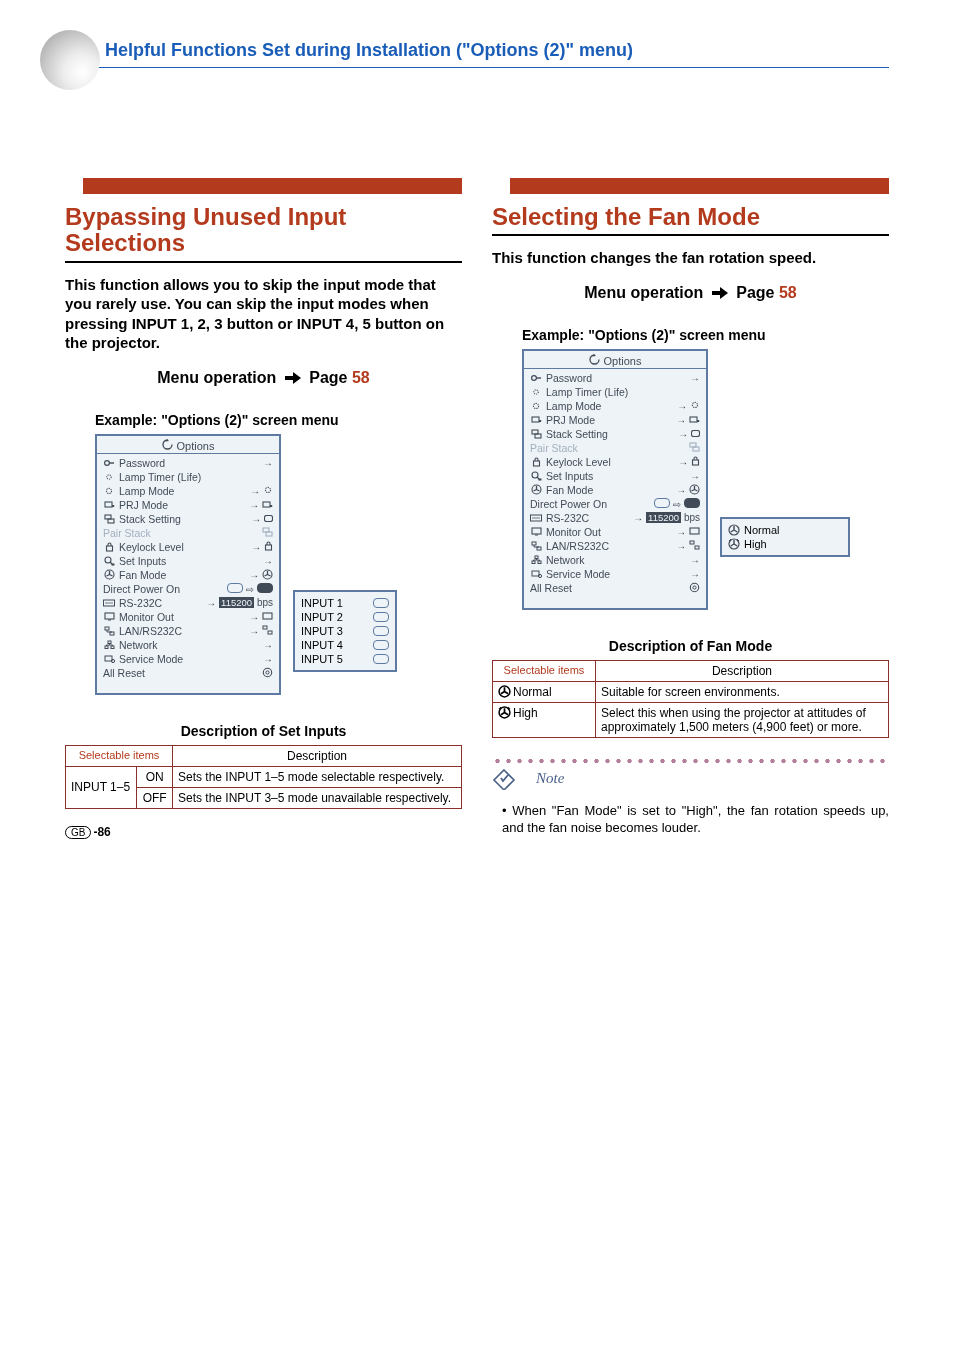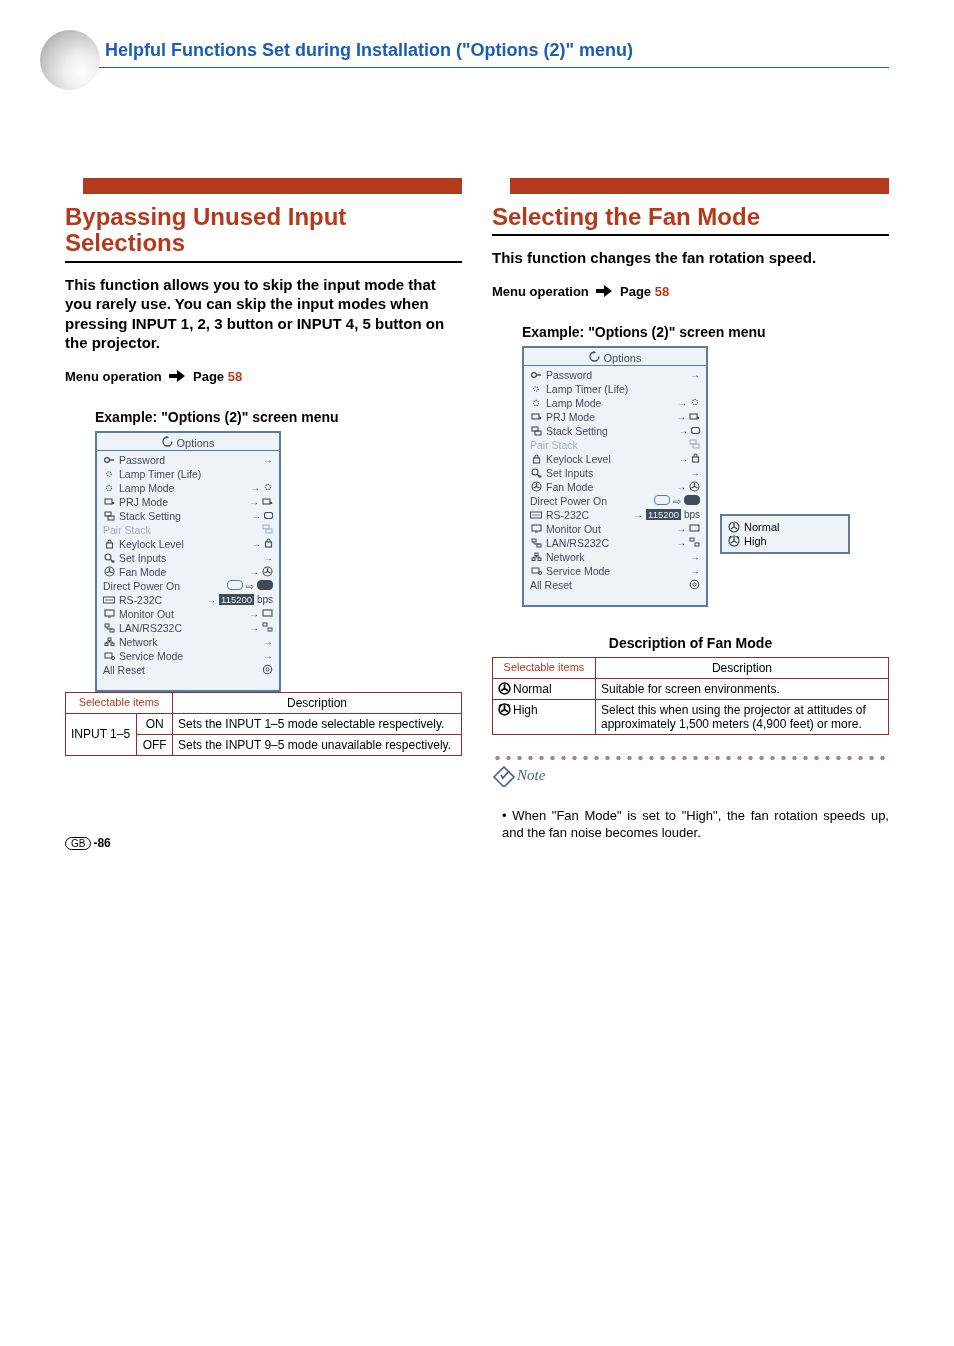--- a/index.html
+++ b/index.html
@@ -6,21 +6,21 @@
   body { font-family: Arial, Helvetica, sans-serif; background: #fff; width: 954px; margin: 0 auto; padding: 40px 65px 40px 65px; color: #000; position: relative; }
   .corner-sphere { position: absolute; top: 30px; left: 40px; width: 60px; height: 60px; border-radius: 50%; background: radial-gradient(circle at 70% 70%, #fff 0%, #eee 30%, #ccc 60%, #999 100%); }
   .page-header { color: #1a5db8; font-size: 18px; font-weight: bold; margin-bottom: 6px; margin-left: 40px; }
   .header-line { border: none; border-top: 1px solid #1a5db8; margin-bottom: 110px; margin-left: 0; }
   .columns { display: flex; gap: 30px; }
   .col { flex: 1; min-width: 0; }
   .red-bar { height: 16px; background: #b33a1d; border-left: 18px solid #fff; margin-bottom: 10px; }
   .section-title { color: #b33a1d; font-size: 24px; font-weight: 800; line-height: 1.1; margin-bottom: 4px; }
   .title-underline { border: none; border-top: 2.5px solid #000; margin-bottom: 12px; }
   .intro { font-size: 15px; font-weight: bold; line-height: 1.3; margin-bottom: 16px; }
-  .menu-op { font-size: 13px; font-weight: bold; }
+  .menu-op { font-size: 16px; font-weight: bold; text-align: center; }
   .menu-op .rarrow { display: inline-block; vertical-align: -1px; margin: 0 4px; }
   .menu-op .pnum { color: #b33a1d; font-weight: bold; }
   .example-label { font-size: 14px; font-weight: bold; margin-top: 24px; margin-bottom: 6px; margin-left: 30px; }
   .osd-row { display: flex; align-items: flex-start; gap: 12px; margin-left: 30px; }
   .osd-box { background: #eef3f7; border: 2px solid #5e7aa3; width: 186px; font-size: 11px; color: #414b57; }
   .osd-title { text-align: center; padding: 3px 0 1px; font-size: 11px; }
   .osd-title-line { border: none; border-top: 1px solid #5e7aa3; }
   .osd-list { padding: 2px 6px 12px 6px; }
   .osd-item { display: flex; justify-content: space-between; align-items: center; padding: 1px 0; font-size: 10.5px; }
   .osd-item.dim { color: #a3b0bf; }
@@ -31,24 +31,24 @@
   .popup-line { display: flex; justify-content: space-between; align-items: center; padding: 1px 0; }
   .pill { display: inline-block; width: 16px; height: 10px; border: 1.5px solid #5e7aa3; border-radius: 4px; position: relative; }
   .pill-dark { background: #414b57; border-color: #414b57; }
   .table-caption { font-size: 14px; font-weight: bold; text-align: center; margin-top: 28px; margin-bottom: 6px; }
   table.desc-table { border-collapse: collapse; width: 100%; font-size: 12px; }
   table.desc-table th, table.desc-table td { border: 1px solid #8a3028; padding: 3px 5px; vertical-align: top; }
   table.desc-table th { font-weight: normal; text-align: center; }
   table.desc-table th.sel { color: #b33a1d; font-size: 11px; }
   .fan-icon-cell svg { display: inline-block; vertical-align: -2px; margin-right: 2px; }
   .note-dots { margin-top: 18px; margin-bottom: 2px; height: 10px; background: radial-gradient(circle, #b47d9a 2px, transparent 2.2px); background-size: 11px 10px; background-repeat: repeat-x; }
-  .note-label { display: flex; align-items: center; gap: 1px; margin-bottom: 20px; }
+  .note-label { display: flex; align-items: center; gap: 20px; margin-bottom: 12px; }
   .note-label .nt { color: #4a628a; font-size: 15px; font-style: italic; font-family: Georgia, 'Times New Roman', serif; }
   .note-text { font-size: 13px; line-height: 1.35; text-align: justify; margin-left: 10px; }
-  .page-num { position: absolute; bottom: 32px; left: 65px; font-size: 12px; font-weight: bold; }
+  .page-num { position: absolute; bottom: 38px; left: 65px; font-size: 12px; font-weight: bold; }
   .gb { display: inline-block; border: 1px solid #000; border-radius: 10px; padding: 0 5px; font-size: 10px; font-weight: normal; margin-right: 2px; }
 </style>
 </head>
 <body>
 
 <div class="corner-sphere"></div>
 <div class="page-header">Helpful Functions Set during Installation ("Options (2)" menu)</div>
 <hr class="header-line">
 
 <div class="columns">
@@ -284,36 +284,59 @@
                 <span>All Reset</span>
               </span>
               <span class="osd-arrow"><svg width="11" height="11" viewBox="0 0 11 11">
                   <circle cx="5.5" cy="5.5" r="4.2" fill="none" stroke="#414b57" stroke-width="1.1"></circle>
                   <circle cx="5.5" cy="5.5" r="1.6" fill="none" stroke="#414b57" stroke-width="1"></circle>
                 </svg></span>
             </div>
         </div>
       </div>
 
+      <div class="side-popup" style="margin-top:156px">
+        <div class="popup-line">
+            <span>INPUT 1</span>
+            <span class="pill"></span>
+          </div>
+        <div class="popup-line">
+            <span>INPUT 2</span>
+            <span class="pill"></span>
+          </div>
+        <div class="popup-line">
+            <span>INPUT 3</span>
+            <span class="pill"></span>
+          </div>
+        <div class="popup-line">
+            <span>INPUT 4</span>
+            <span class="pill"></span>
+          </div>
+        <div class="popup-line">
+            <span>INPUT 5</span>
+            <span class="pill"></span>
+          </div>
+      </div>
     </div>
 
+    <div class="table-caption">Description of Set Inputs</div>
     <table class="desc-table">
       <tbody>
           <tr>
         <th colspan="2" class="sel">Selectable items</th>
         <th>Description</th>
       </tr>
       <tr>
         <td rowspan="2" style="vertical-align:middle">INPUT 1–5</td>
         <td style="text-align:center">ON</td>
         <td>Sets the INPUT 1–5 mode selectable respectively.</td>
       </tr>
       <tr>
         <td style="text-align:center">OFF</td>
-        <td>Sets the INPUT 9–5 mode unavailable respectively.</td>
+        <td>Sets the INPUT 3–5 mode unavailable respectively.</td>
       </tr>
     </tbody>
       </table>
   </div>
 
   <div class="col">
     <div class="red-bar"></div>
     <div class="section-title">Selecting the Fan Mode</div>
     <hr class="title-underline">
     <p class="intro">This function changes the fan rotation speed.</p>

